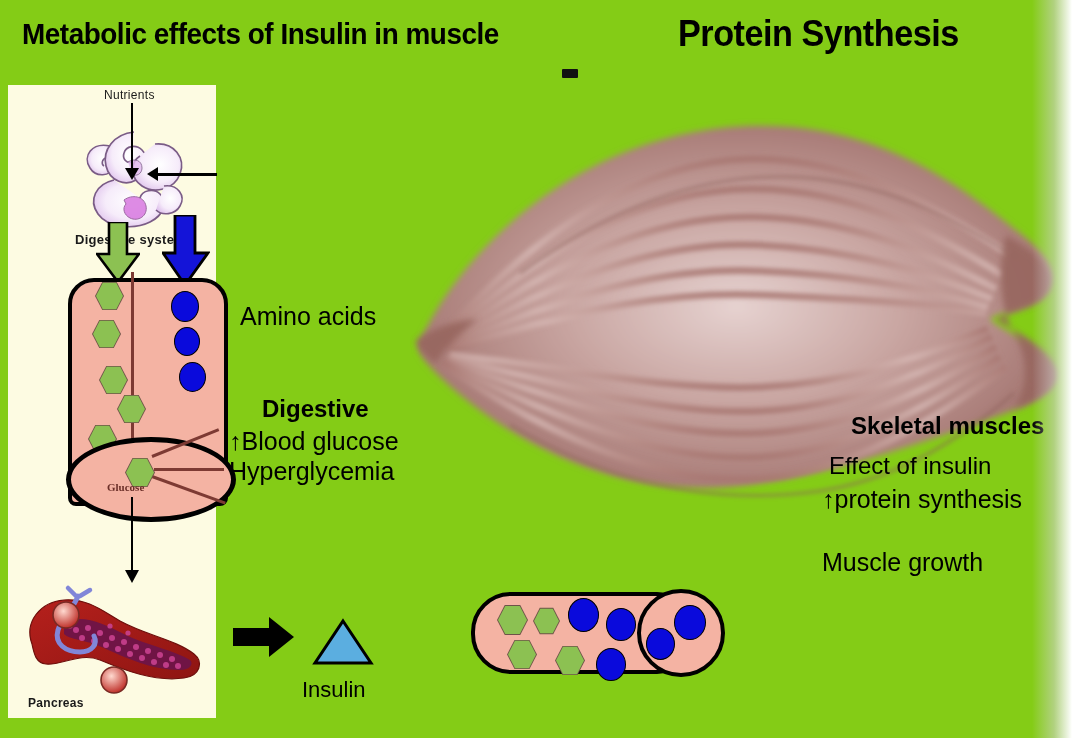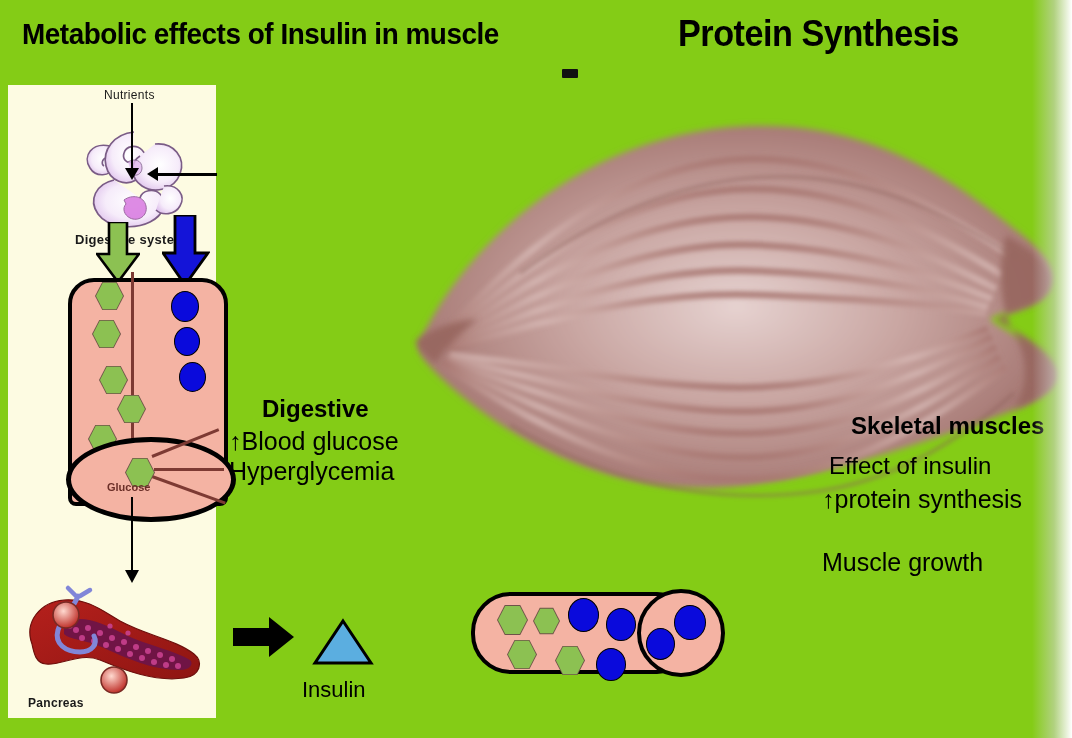--- a/index.html
+++ b/index.html
@@ -19,21 +19,21 @@
   .title-fragment{position:absolute;left:562px;top:69px;width:16px;height:9px;background:#111;
      border-radius:1px;}
 
   
   .panel{position:absolute;left:8px;top:85px;width:208px;height:633px;background:#FDFBE2;}
 
   .lbl-nutrients{position:absolute;left:104px;top:88px;font-size:12px;font-weight:normal;color:#1a1a1a;
      letter-spacing:0.3px;}
   .lbl-digestive{position:absolute;left:75px;top:232px;font-size:13px;font-weight:bold;color:#1a1a1a;
      letter-spacing:0.3px;}
-  .lbl-glucose{position:absolute;left:107px;top:481px;font-size:11px;font-weight:bold;color:#6b2f28;}
+  .lbl-glucose{position:absolute;left:107px;top:481px;font-size:11px;font-weight:bold;color:#6b2f28;font-family:Liberation Serif, serif;}
   .lbl-pancreas{position:absolute;left:28px;top:696px;font-size:12px;font-weight:bold;color:#1a1a1a;
      letter-spacing:0.3px;text-align:right;}
 
   
   .txt{position:absolute;white-space:nowrap;color:#000;}
   #txt-amino{left:240px;top:302px;font-size:25px;}
   #txt-stimulus{left:262px;top:395px;font-size:24px;font-weight:bold;}
   #txt-bloodglucose{left:229px;top:427px;font-size:25px;}
   #txt-hyperglycemia{left:229px;top:457px;font-size:25px;}
   #txt-insulin{left:302px;top:677px;font-size:22px;}
@@ -226,20 +226,21 @@
         <circle cx="92" cy="48" r="2.6"></circle>
         <circle cx="110" cy="55" r="2.6"></circle>
     </g>
     <path d="M60 18 C56 30 44 38 40 52 C36 66 48 74 62 74 C74 74 80 66 76 58" fill="none" stroke="#8186D8" stroke-width="5" stroke-linecap="round"></path>
     <path d="M58 18 L50 10 M62 18 L72 12" fill="none" stroke="#8186D8" stroke-width="4.5" stroke-linecap="round"></path>
     <circle cx="48" cy="37" r="13" fill="url(#isl)" stroke="#7a2a24" stroke-width="1.6"></circle>
     <circle cx="96" cy="102" r="13" fill="url(#isl)" stroke="#7a2a24" stroke-width="1.6"></circle>
   </svg>
   <div class="lbl-pancreas">Pancreas</div>
 
+  <div class="txt" id="txt-amino">Amino acids</div>
   <div class="txt" id="txt-stimulus">Digestive</div>
   <div class="txt" id="txt-bloodglucose">↑Blood glucose</div>
   <div class="txt" id="txt-hyperglycemia">Hyperglycemia</div>
 
   <svg class="blockarrow" viewBox="0 0 62 40">
     <polygon points="0,11 36,11 36,0 61,20 36,40 36,29 0,29" fill="#000"></polygon>
   </svg>
   <svg class="tri" viewBox="0 0 62 48">
     <polygon points="31,3 59,45 3,45" fill="#5BAEE0" stroke="#000" stroke-width="3"></polygon>
   </svg>

